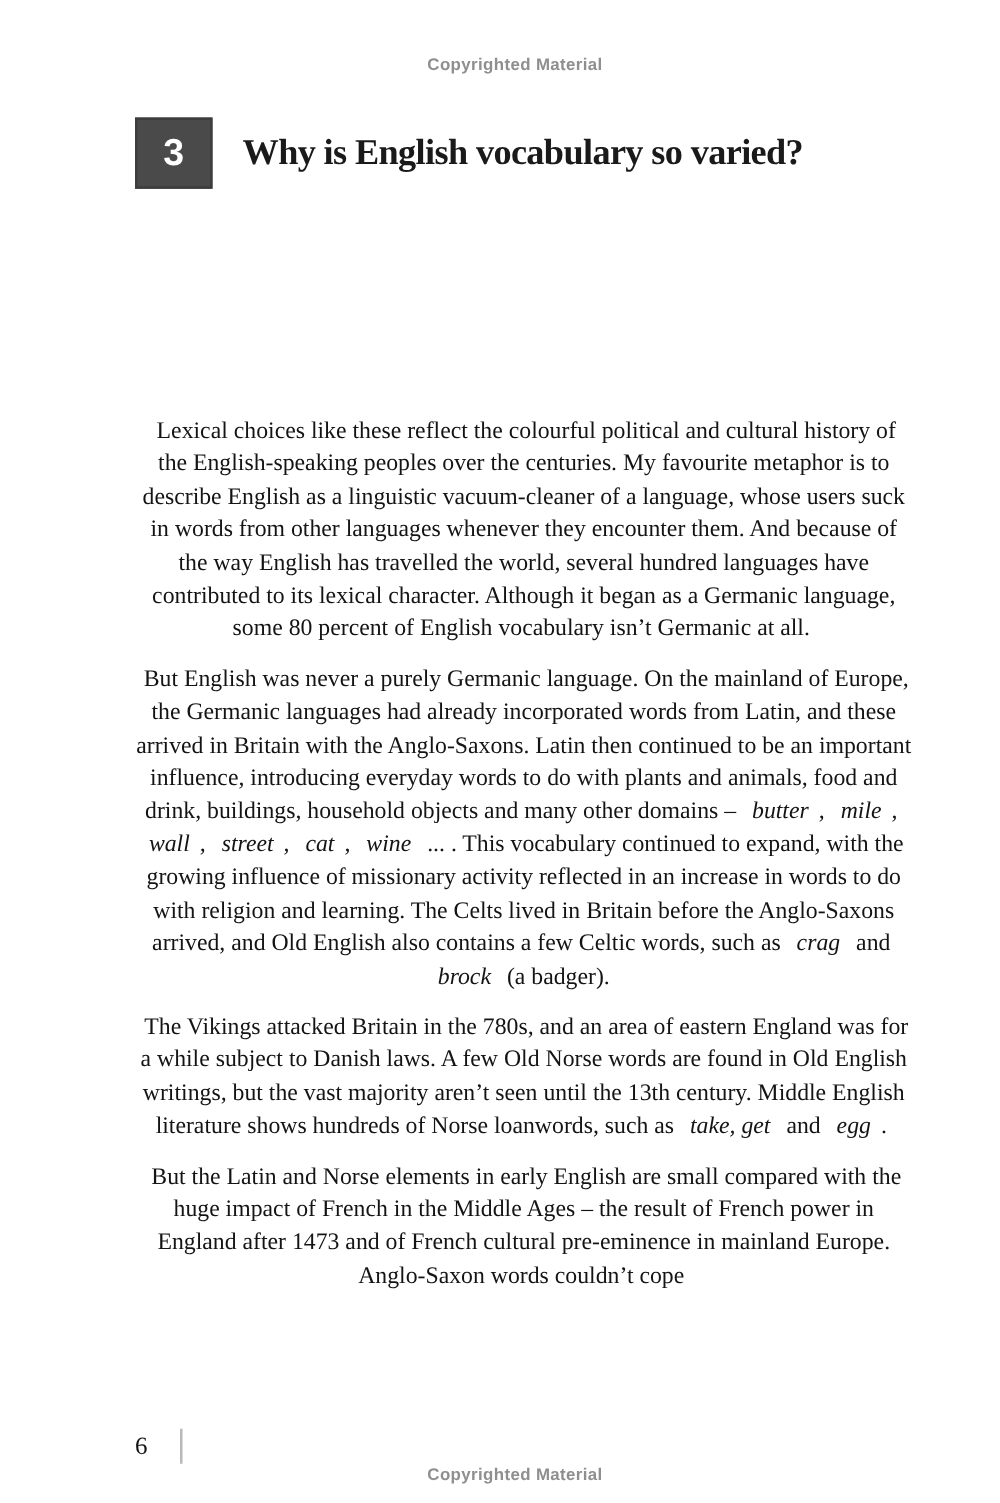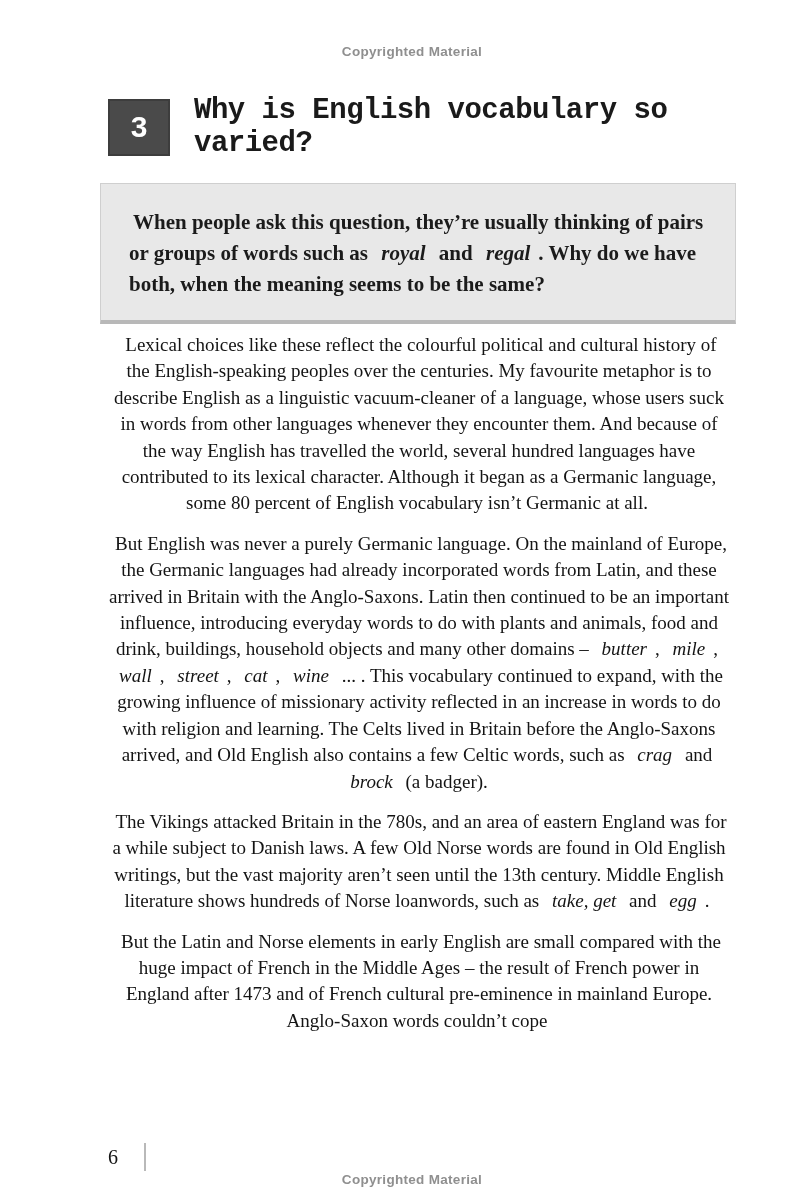--- a/index.html
+++ b/index.html
@@ -44,21 +44,21 @@
     justify-content: center;
     flex: 0 0 auto;
   }
   .chapter-num-badge span {
     color: #ffffff;
     font-family: "Liberation Sans", sans-serif;
     font-weight: bold;
     font-size: 30px;
   }
   .chapter-title {
-    font-family: Liberation Mono, monospace;
+    font-family: Liberation Serif, serif;
     font-weight: bold;
     font-size: 29px;
     color: #1a1a1a;
     margin-left: 20px;
     letter-spacing: -0.5px;
   }
 
   .question-box {
     position: absolute;
     top: 167px;
@@ -128,23 +128,20 @@
 
   <div class="watermark watermark-top">Copyrighted Material</div>
 
   <div class="chapter-header">
     <div class="chapter-num-badge">
       <span>3</span>
     </div>
     <div class="chapter-title">Why is English vocabulary so varied?</div>
   </div>
 
-  <div class="question-box">
-    <p><span>When people ask this question, they’re usually thinking of pairs or groups of words such as </span><i>royal</i><span> and </span><i>regal</i><span>. Why do we have both, when the meaning seems to be the same?</span></p>
-  </div>
 
   <div class="body-text">
     <p><span>Lexical choices like these reflect the colourful political and cultural history of the English-speaking peoples over the centuries. My favourite metaphor is to describe English as a linguistic vacuum-cleaner of a language, whose users suck in words from other languages whenever they encounter them. And because of the way English has travelled the world, several hundred languages have contributed to its lexical character. Although it began as a Germanic language, some 80 percent of English vocabulary isn’t Germanic at all.</span></p>
     <p><span>But English was never a purely Germanic language. On the mainland of Europe, the Germanic languages had already incorporated words from Latin, and these arrived in Britain with the Anglo-Saxons. Latin then continued to be an important influence, introducing everyday words to do with plants and animals, food and drink, buildings, household objects and many other domains – </span><i>butter</i><span>, </span><i>mile</i><span>, </span><i>wall</i><span>, </span><i>street</i><span>, </span><i>cat</i><span>, </span><i>wine</i><span> ... . This vocabulary continued to expand, with the growing influence of missionary activity reflected in an increase in words to do with religion and learning. The Celts lived in Britain before the Anglo-Saxons arrived, and Old English also contains a few Celtic words, such as </span><i>crag</i><span> and </span><i>brock</i><span> (a badger).</span></p>
     <p><span>The Vikings attacked Britain in the 780s, and an area of eastern England was for a while subject to Danish laws. A few Old Norse words are found in Old English writings, but the vast majority aren’t seen until the 13th century. Middle English literature shows hundreds of Norse loanwords, such as </span><i>take, get</i><span> and </span><i>egg</i><span>.</span></p>
     <p><span>But the Latin and Norse elements in early English are small compared with the huge impact of French in the Middle Ages – the result of French power in England after 1473 and of French cultural pre-eminence in mainland Europe. Anglo-Saxon words couldn’t cope</span></p>
   </div>
 
   <div class="footer">
     <span class="page-number">6</span>

